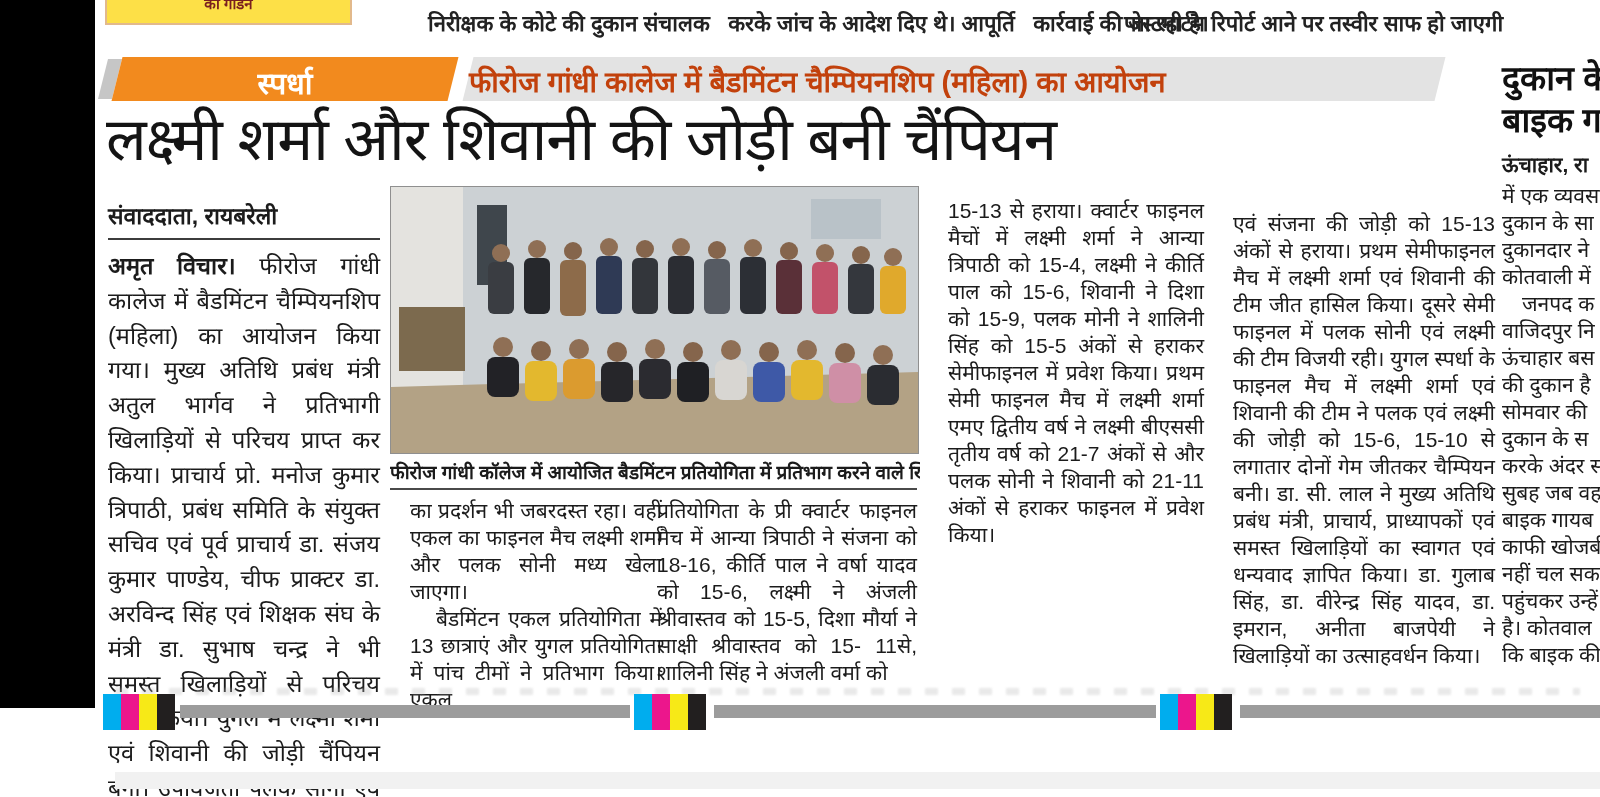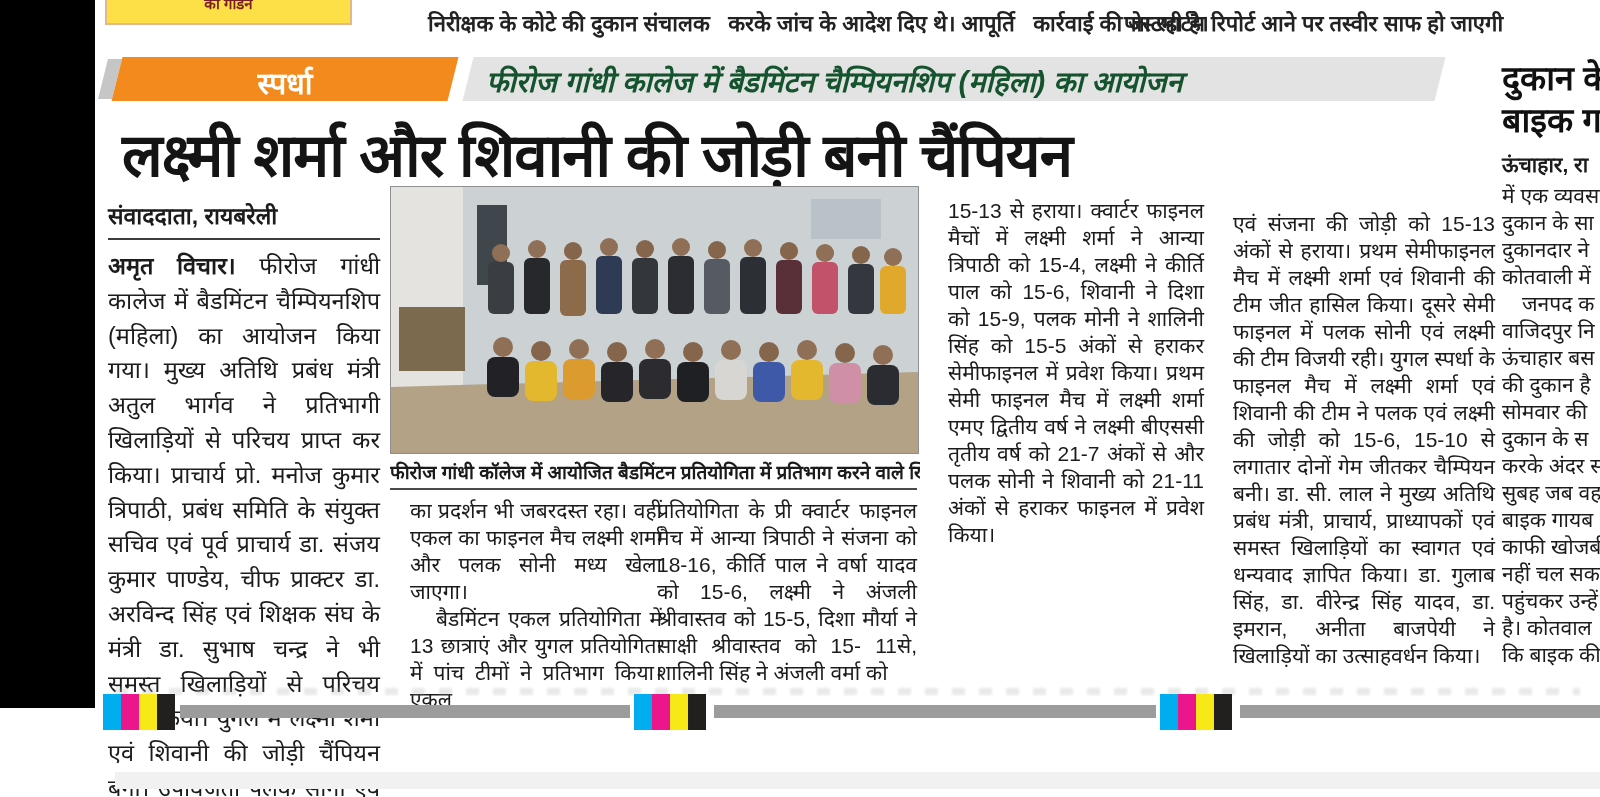--- a/index.html
+++ b/index.html
@@ -12,22 +12,22 @@
           background:#fde047;overflow:hidden;text-align:center;}
   .tl-text{display:block;margin-top:-7px;color:#7a1f1f;font-weight:bold;font-size:15px;}
   .frag{white-space:pre;font-weight:600;font-size:22px;color:#222;}
   .fragA{left:428px;top:7px;}
   .fragB{left:1124px;top:7px;}
   .kicker-sliver{left:103px;top:59px;width:14px;height:40px;background:#c6c6c6;transform:skewX(-14deg);}
   .kicker-tag-bg{left:117px;top:57px;width:336px;height:44px;background:#f28a1e;transform:skewX(-14deg);}
   .kicker-tag-text{left:117px;top:62px;width:336px;text-align:center;color:#fff;
                    font-size:30px;font-weight:bold;white-space:nowrap;}
   .kicker-strap-bg{left:468px;top:57px;width:972px;height:44px;background:#e3e3e3;transform:skewX(-14deg);}
-  .kicker-strap-text{left:486px;top:61px;font-size:29px;font-weight:bold;color:#14532d;white-space:nowrap;font-style:italic;}
-  .headline{left:106px;top:98px;margin:16px;font-size:60px;line-height:84px;font-weight:bold;
+  .kicker-strap-text{left:469px;top:61px;font-size:29px;font-weight:bold;color:#c2410c;white-space:nowrap;}
+  .headline{left:106px;top:98px;margin:0;font-size:60px;line-height:84px;font-weight:normal;
             color:#141414;white-space:nowrap;letter-spacing:-1px;}
   .byline{left:108px;top:199px;font-size:23px;font-weight:bold;}
   .byline-rule{left:108px;top:238px;width:272px;height:2px;background:#3c3c3c;}
   .col{font-size:21px;line-height:27px;text-align:justify;}
   .col p{margin:0;}
   .col p.ind{text-indent:26px;}
   .col1{left:108px;top:249px;width:272px;font-size:23.5px;line-height:34.8px;}
   .col2{left:410px;top:497px;width:252px;}
   .col3{left:657px;top:497px;width:260px;}
   .col4{left:948px;top:197px;width:256px;}

